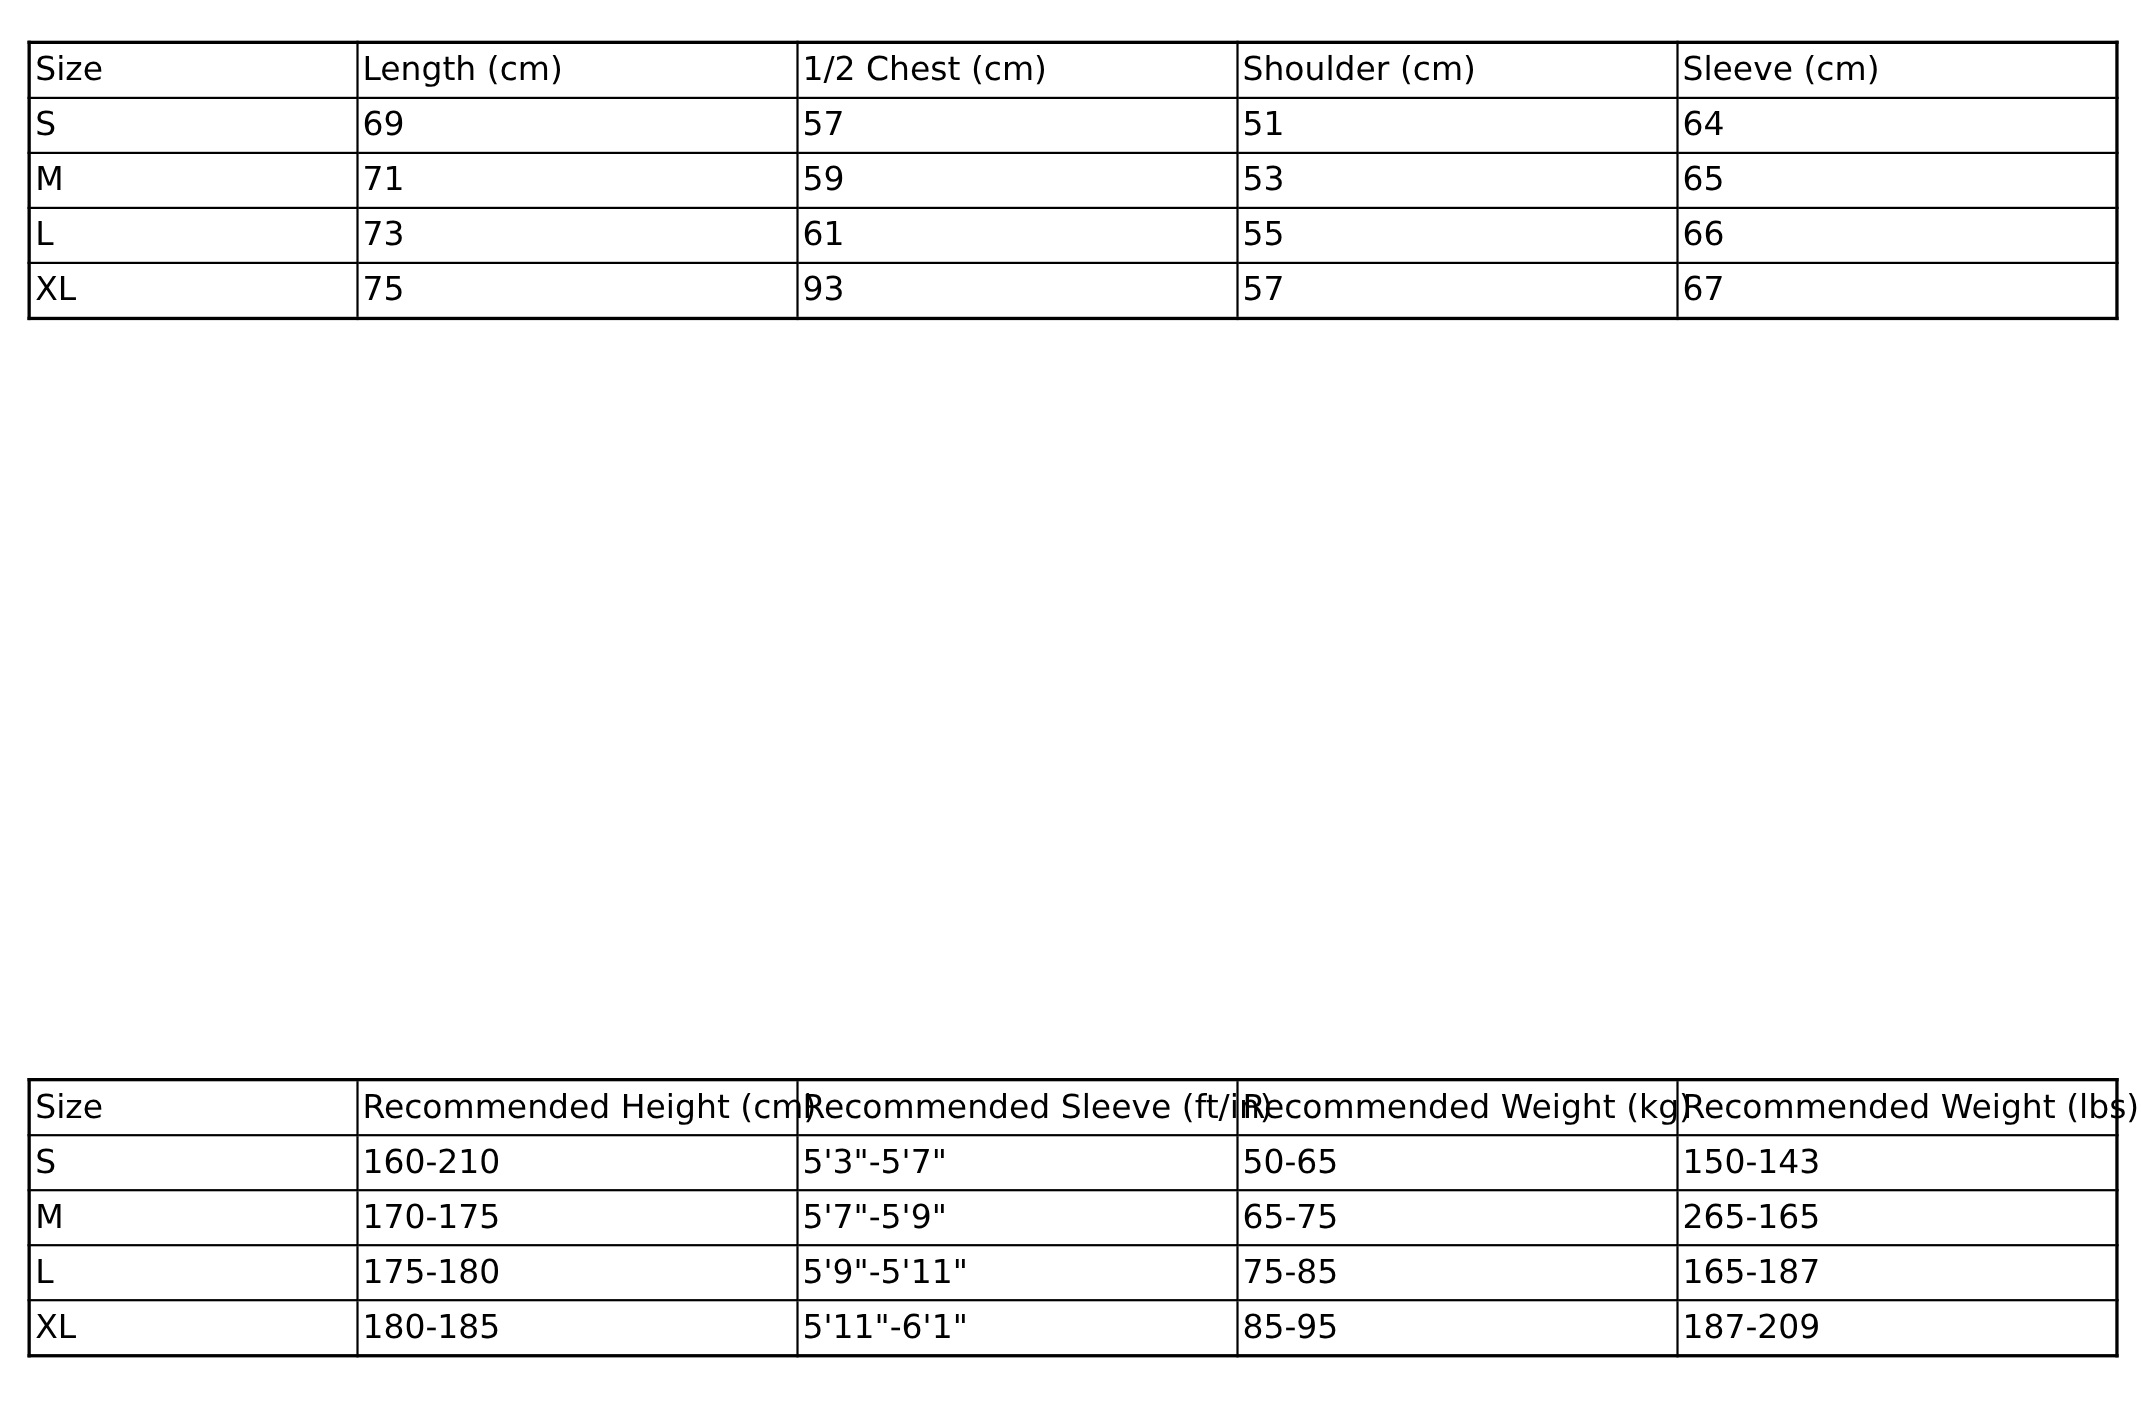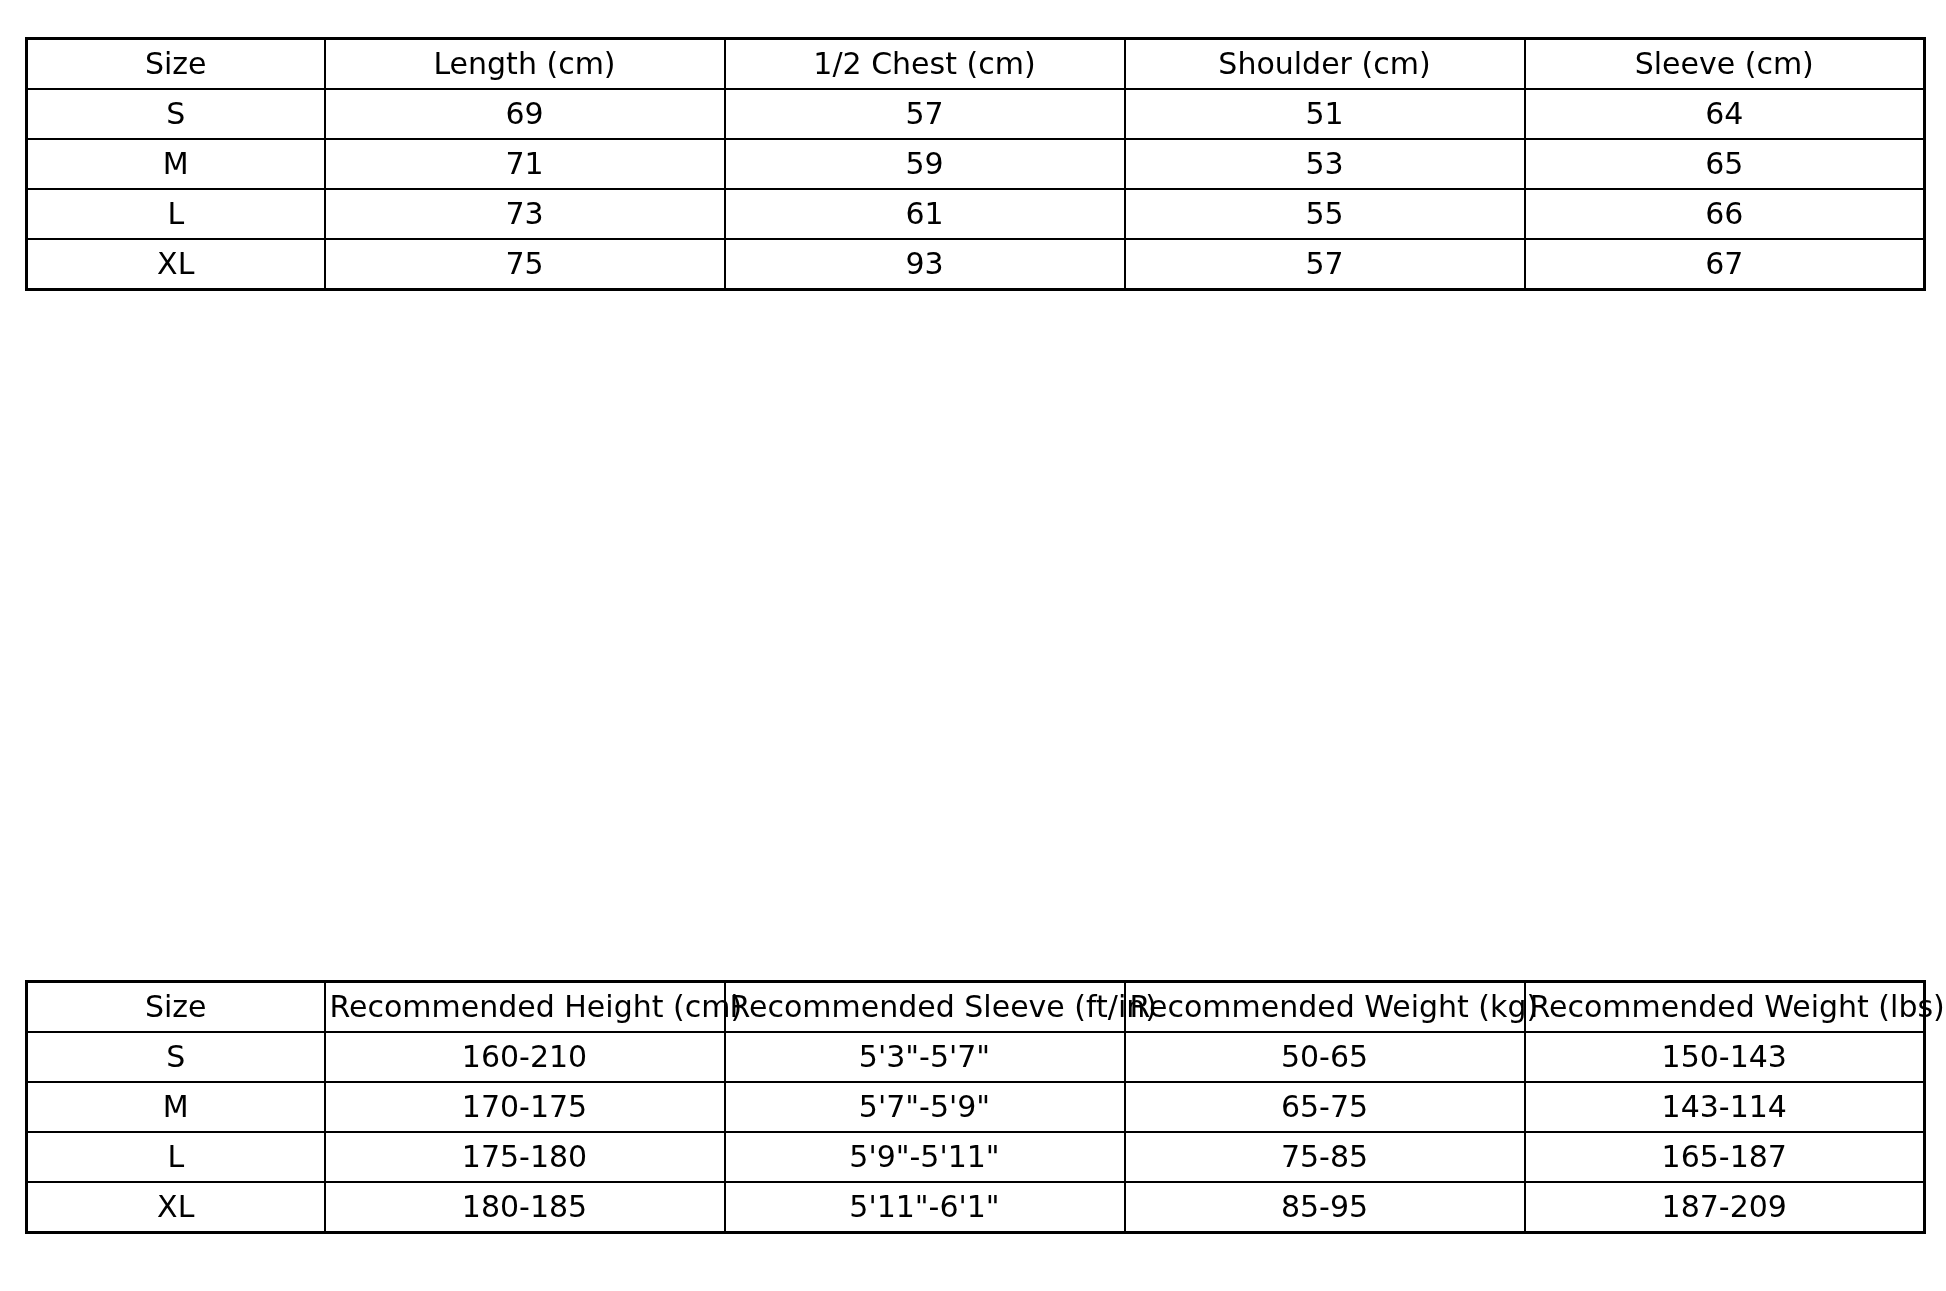--- a/index.html
+++ b/index.html
@@ -24,21 +24,20 @@
 
   table.size-table {
     border-collapse: collapse;
     table-layout: fixed;
     border: 3px solid #000000;
   }
 
   table.size-table td,
   table.size-table th {
     border: 2px solid #000000;
-    text-align: center;
     vertical-align: middle;
     font-weight: normal;
     font-size: 30px;
     line-height: 1.0;
     padding: 9px 4px;
     white-space: nowrap;
     overflow: visible;
   }
 
   
@@ -155,21 +154,21 @@
         <td>160-210</td>
         <td>5'3"-5'7"</td>
         <td>50-65</td>
         <td>150-143</td>
       </tr>
       <tr>
         <td>M</td>
         <td>170-175</td>
         <td>5'7"-5'9"</td>
         <td>65-75</td>
-        <td>143-114</td>
+        <td>265-165</td>
       </tr>
       <tr>
         <td>L</td>
         <td>175-180</td>
         <td>5'9"-5'11"</td>
         <td>75-85</td>
         <td>165-187</td>
       </tr>
       <tr>
         <td>XL</td>

